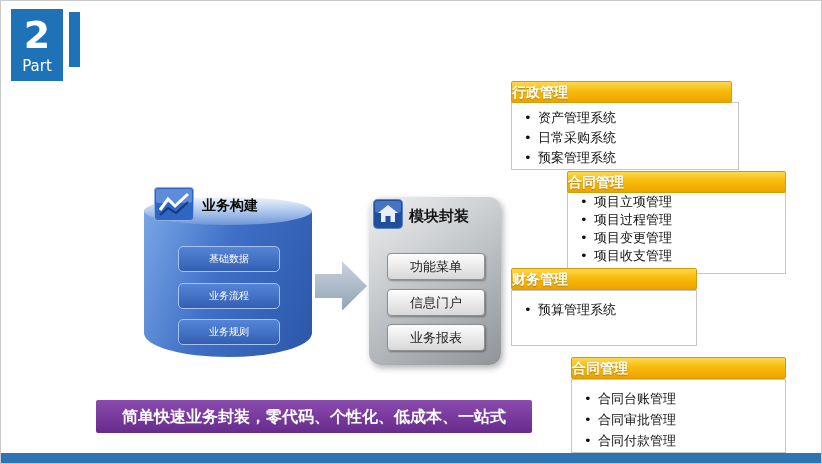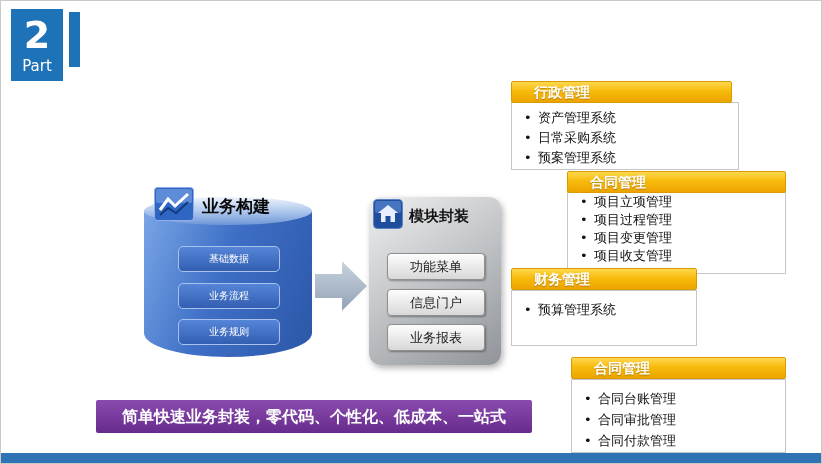--- a/index.html
+++ b/index.html
@@ -26,21 +26,21 @@
     background:linear-gradient(110deg,#7aa6e6 0%,#3e6fc6 45%,#2c57a8 100%);
     border-radius:0 0 84px 84px / 0 0 24px 24px;
   }
   .cyl-top {
     position:absolute; left:0; top:-14px; width:168px; height:28px; border-radius:50%;
     background:linear-gradient(180deg,#eef4fc 0%,#a9c4ec 55%,#6e96d6 100%);
   }
   .cyl-label {
     position:absolute; left:153px; top:186px; display:flex; align-items:center; gap:8px;
   }
-  .cyl-label .t { font-size:17px; font-weight:bold; color:#0a0a0a; }
+  .cyl-label .t { font-size:14px; font-weight:bold; color:#0a0a0a; }
   .cyl-btn {
     position:absolute; left:177px; width:100px; height:24px;
     background:linear-gradient(180deg,#5585d8,#335fb2);
     border:1px solid #a8c2ec; border-radius:5px;
     color:#fff; font-size:10px; text-align:center; line-height:24px;
   }
   
   .flow-arrow {
     position:absolute; left:314px; top:258px; width:52px; height:54px;
     background:linear-gradient(180deg,#ccd4de,#8fa1b5);
@@ -61,21 +61,21 @@
     background:linear-gradient(180deg,#fdfdfd,#d8d8d8);
     border:1px solid #8f8f8f; border-radius:4px;
     color:#222; font-size:13px; text-align:center; line-height:25px;
     box-shadow:1px 1px 2px rgba(0,0,0,.35);
   }
   
   .sys-header {
     position:absolute; height:22px; box-sizing:border-box;
     background:linear-gradient(180deg,#ffd84e 0%,#f7bb0c 45%,#eda400 100%);
     border:1px solid #d99c00; border-radius:2px;
-    color:#fff; font-size:14px; font-weight:bold; line-height:20px; padding-left:22px;
+    color:#fff; font-size:14px; font-weight:bold; line-height:20px; 
     text-shadow:0 1px 1px rgba(120,80,0,.5); z-index:3;
   }
   .sys-body {
     position:absolute; box-sizing:border-box; background:#fff;
     border:1px solid #c6c6c6; z-index:2;
   }
   .sys-item { position:relative; padding-left:26px; font-size:13px; color:#111; }
   .sys-item::before { content:"•"; position:absolute; left:12px; color:#111; }
   .body-admin    { padding-top:5px; }  .body-admin   .sys-item { line-height:20px; }
   .body-project  { }  .body-project .sys-item { line-height:18px; }

